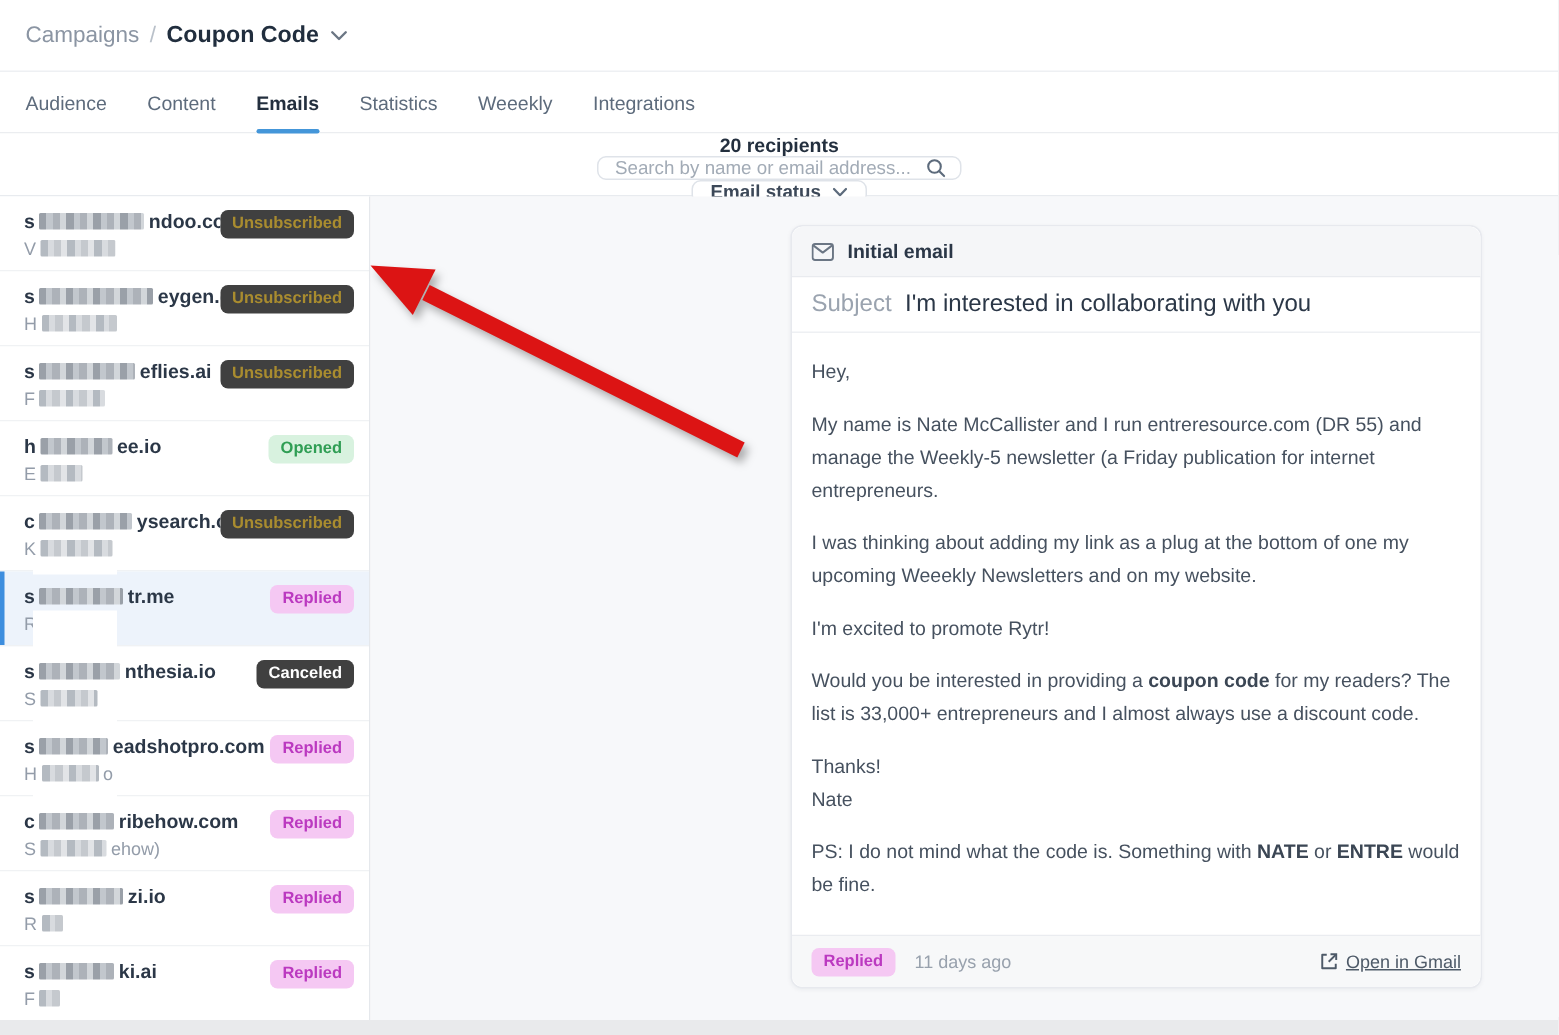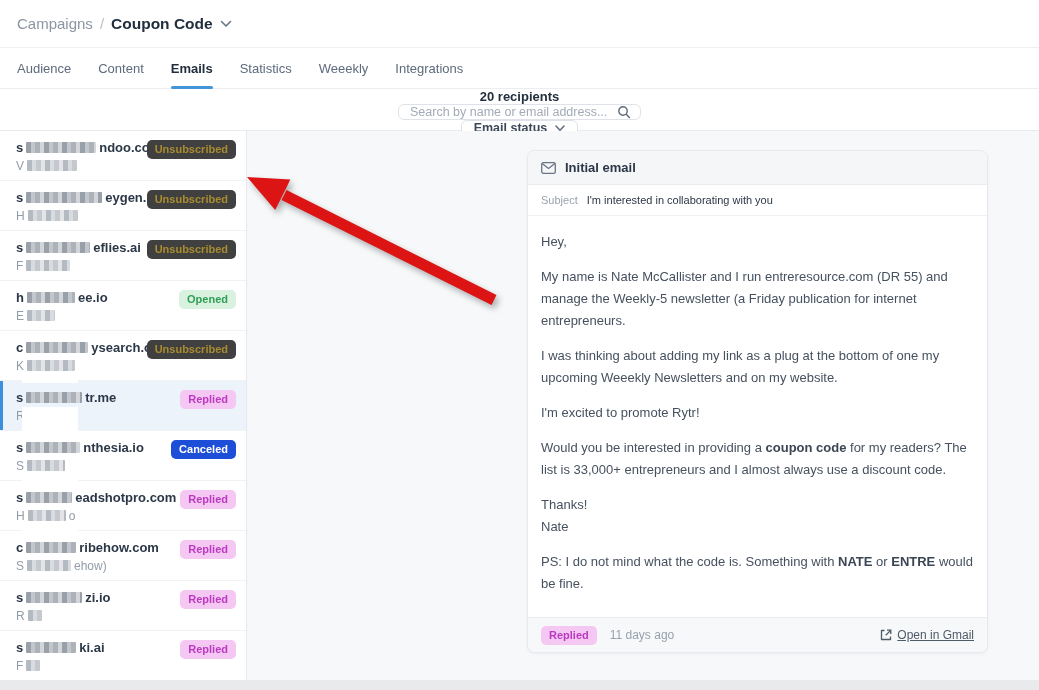--- a/index.html
+++ b/index.html
@@ -33,30 +33,30 @@
   .row { height:50px; border-bottom:1px solid #f0f2f4; padding:8px 10px 0 16px; position:relative; display:flex; cursor:pointer; background:#fff; }
   .row.selected { background:#edf3fb; }
   .row.selected::before { content:""; position:absolute; left:0; top:0; bottom:0; width:3px; background:#3e8ede; }
   .row-main { flex:1; min-width:0; }
   .row-email { font-size:13px; font-weight:600; color:#2b3747; line-height:17px; white-space:nowrap; overflow:hidden; }
   .row-name { font-size:12px; color:#939ca9; line-height:16px; margin-top:2px; white-space:nowrap; }
   .badge { align-self:flex-start; margin-top:1px; font-size:11px; font-weight:700; padding:3px 8px 4px; border-radius:5px; white-space:nowrap; }
   .badge.unsub { background:#404040; color:#a98c2f; }
   .badge.opened { background:#d8f2df; color:#2f9e54; }
   .badge.replied { background:#f5c8f3; color:#bb39c0; }
-  .badge.canceled { background:#1d4ed8; color:#ffffff; }
+  .badge.canceled { background:#404040; color:#ffffff; }
   .redact { display:inline-block; height:11px; border-radius:1px; margin:0 3px; position:relative; top:1px;
     background:repeating-linear-gradient(90deg,#9aa0a8 0 5px,#c2c7cd 5px 9px,#adb2b9 9px 14px,#d2d6da 14px 18px); }
   .redact.light { background:repeating-linear-gradient(90deg,#b4bac1 0 5px,#d8dbdf 5px 9px,#c5c9ce 9px 14px,#e2e4e7 14px 18px); }
   .patch { position:absolute; background:#fff; z-index:5; }
   
   .content { flex:1; background:#f7f8fa; position:relative; overflow:hidden; }
   .card { position:absolute; top:19px; right:51px; width:461px; border:1px solid #e7e9ee; border-radius:8px; background:#fff; box-shadow:0 1px 3px rgba(20,30,50,0.05); }
   .card-header { display:flex; align-items:center; gap:9px; background:#f5f6f8; border-bottom:1px solid #e9ebef; padding:9px 13px; border-radius:8px 8px 0 0; font-size:13px; font-weight:700; color:#2b3747; }
-  .card-subject { display:flex; gap:9px; padding:9px 13px; border-bottom:1px solid #eef0f3; font-size:11px; align-items:flex-end; }
+  .card-subject { display:flex; gap:9px; padding:9px 13px; border-bottom:1px solid #eef0f3; font-size:16px; align-items:flex-end; }
   .subject-label { color:#9aa3af; }
   .subject-value { color:#2b3747; font-weight:500; }
   .card-body { padding:15px 13px 22px; font-size:13px; color:#46515f; line-height:22px; }
   .para { margin:0 0 13px; }
   .para.tight { margin-bottom:0; }
   .para:last-child { margin-bottom:0; }
   .para b { font-weight:700; color:#3b4654; }
   .card-footer { display:flex; align-items:center; background:#f7f8f9; border-top:1px solid #eaecf0; border-radius:0 0 8px 8px; padding:7px 13px; }
   .footer-time { font-size:12px; color:#98a1ad; margin-left:13px; }
   .footer-link { margin-left:auto; display:flex; align-items:center; gap:5px; font-size:12px; color:#4e5a68; text-decoration:underline; cursor:pointer; }

